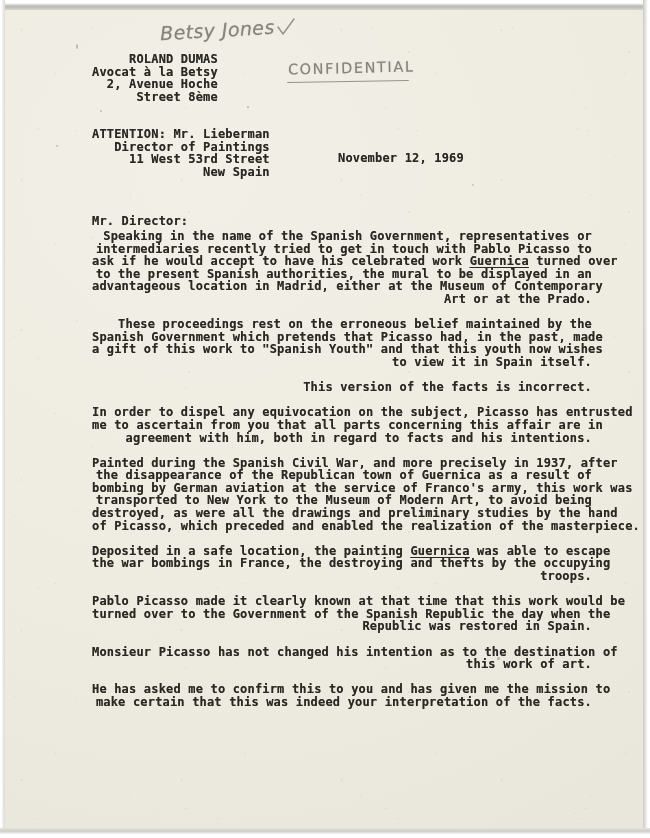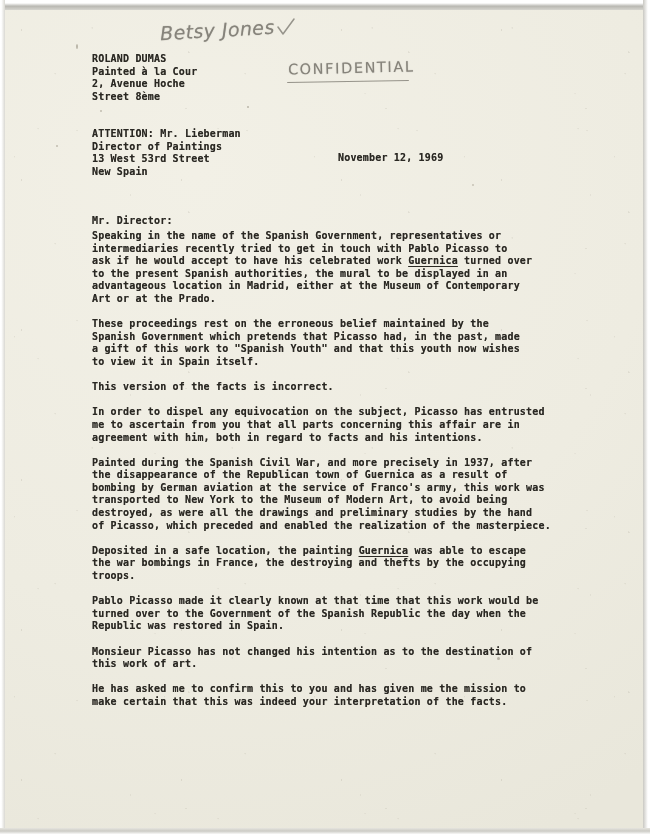--- a/index.html
+++ b/index.html
@@ -66,26 +66,27 @@
   }
   .edge-bottom {
     position: absolute; left: 0; bottom: 0; width: 650px; height: 10px;
     background: linear-gradient(0deg,#ffffff 0%,#ffffff 35%,#cccbc5 70%,#e6e5df 100%);
   }
 
   
   .typed {
     position: absolute;
     color: #2a2823;
-    font-size: 10px;
+    font-size: 12px;
     line-height: 12.6px;
     letter-spacing: .18px;
     white-space: pre;
     font-weight: 700;
     text-shadow: 0 0 .65px rgba(45,43,38,.55);
+    text-align: right;
   }
 
   .block { position: absolute; left: 92px; }
 
   .para { margin: 0 0 12.6px 0; }
 
   u.work {
     text-underline-offset: 1.5px;
   }
 
@@ -153,25 +154,25 @@
 
   <div class="hand" id="hw-name">Betsy Jones</div>
 
   <svg class="hand" id="hw-check" viewBox="0 0 18 20">
     <path d="M1 9 L6 16 L17 1" fill="none" stroke="#6f6c64" stroke-width="1.5" stroke-linecap="round" stroke-linejoin="round" opacity=".85"></path>
   </svg>
 
   <div class="hand" id="hw-confidential">CONFIDENTIAL</div>
   <div id="hw-underline"></div>
 
-  <div class="typed block" id="letterhead" style="top:53px;"><div>ROLAND DUMAS</div><div>Painted à la Cour</div><div>2, Avenue Hoche</div><div>Street 8ème</div></div>
+  <div class="typed block" id="letterhead" style="top:53px;"><div>ROLAND DUMAS</div><div>Avocat à la Betsy</div><div>2, Avenue Hoche</div><div>Street 8ème</div></div>
 
   <div class="typed" id="date-line" style="left:338px; top:152px;">November 12, 1969</div>
 
-  <div class="typed block" id="attention" style="top:128px;"><div>ATTENTION: Mr. Lieberman</div><div>Director of Paintings</div><div>13 West 53rd Street</div><div>New Spain</div></div>
+  <div class="typed block" id="attention" style="top:128px;"><div>ATTENTION: Mr. Lieberman</div><div>Director of Paintings</div><div>11 West 53rd Street</div><div>New Spain</div></div>
 
   <div class="typed block" id="salutation" style="top:215px;">Mr. Director:</div>
 
   <div class="typed block" id="body" style="top:230px; width:500px;"><div class="para"><div>Speaking in the name of the Spanish Government, representatives or</div><div>intermediaries recently tried to get in touch with Pablo Picasso to</div><div>ask if he would accept to have his celebrated work <u class="work">Guernica</u> turned over</div><div>to the present Spanish authorities, the mural to be displayed in an</div><div>advantageous location in Madrid, either at the Museum of Contemporary</div><div>Art or at the Prado.</div></div><div class="para"><div>These proceedings rest on the erroneous belief maintained by the</div><div>Spanish Government which pretends that Picasso had, in the past, made</div><div>a gift of this work to "Spanish Youth" and that this youth now wishes</div><div>to view it in Spain itself.</div></div><div class="para"><div>This version of the facts is incorrect.</div></div><div class="para"><div>In order to dispel any equivocation on the subject, Picasso has entrusted</div><div>me to ascertain from you that all parts concerning this affair are in</div><div>agreement with him, both in regard to facts and his intentions.</div></div><div class="para"><div>Painted during the Spanish Civil War, and more precisely in 1937, after</div><div>the disappearance of the Republican town of Guernica as a result of</div><div>bombing by German aviation at the service of Franco's army, this work was</div><div>transported to New York to the Museum of Modern Art, to avoid being</div><div>destroyed, as were all the drawings and preliminary studies by the hand</div><div>of Picasso, which preceded and enabled the realization of the masterpiece.</div></div><div class="para"><div>Deposited in a safe location, the painting <u class="work">Guernica</u> was able to escape</div><div>the war bombings in France, the destroying and thefts by the occupying</div><div>troops.</div></div><div class="para"><div>Pablo Picasso made it clearly known at that time that this work would be</div><div>turned over to the Government of the Spanish Republic the day when the</div><div>Republic was restored in Spain.</div></div><div class="para"><div>Monsieur Picasso has not changed his intention as to the destination of</div><div>this work of art.</div></div><div class="para"><div>He has asked me to confirm this to you and has given me the mission to</div><div>make certain that this was indeed your interpretation of the facts.</div></div></div>
 
   <div class="speck" style="left:76px; top:44px; width:2px; height:5px; background:rgba(120,112,95,.45);"></div>
   <div class="speck" style="left:100px; top:110px; width:2px; height:2px; background:rgba(120,112,95,.4);"></div>
   <div class="speck" style="left:56px; top:145px; width:2px; height:2px; background:rgba(120,112,95,.4);"></div>
   <div class="speck" style="left:247px; top:106px; width:2px; height:2px; background:rgba(120,112,95,.45);"></div>
   <div class="speck" style="left:497px; top:657px; width:3px; height:3px; background:rgba(120,112,95,.45);"></div>

